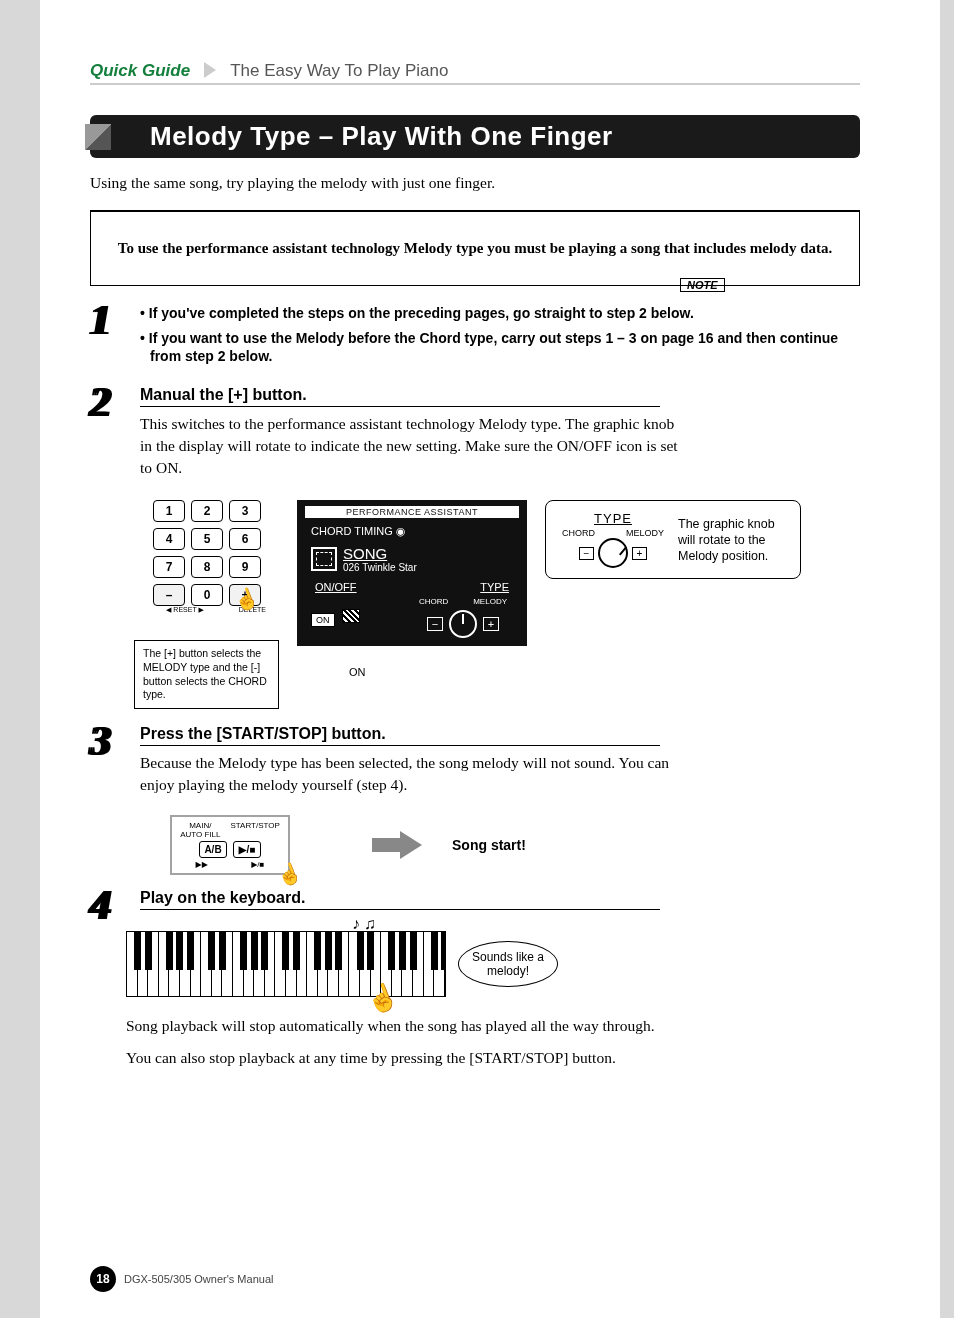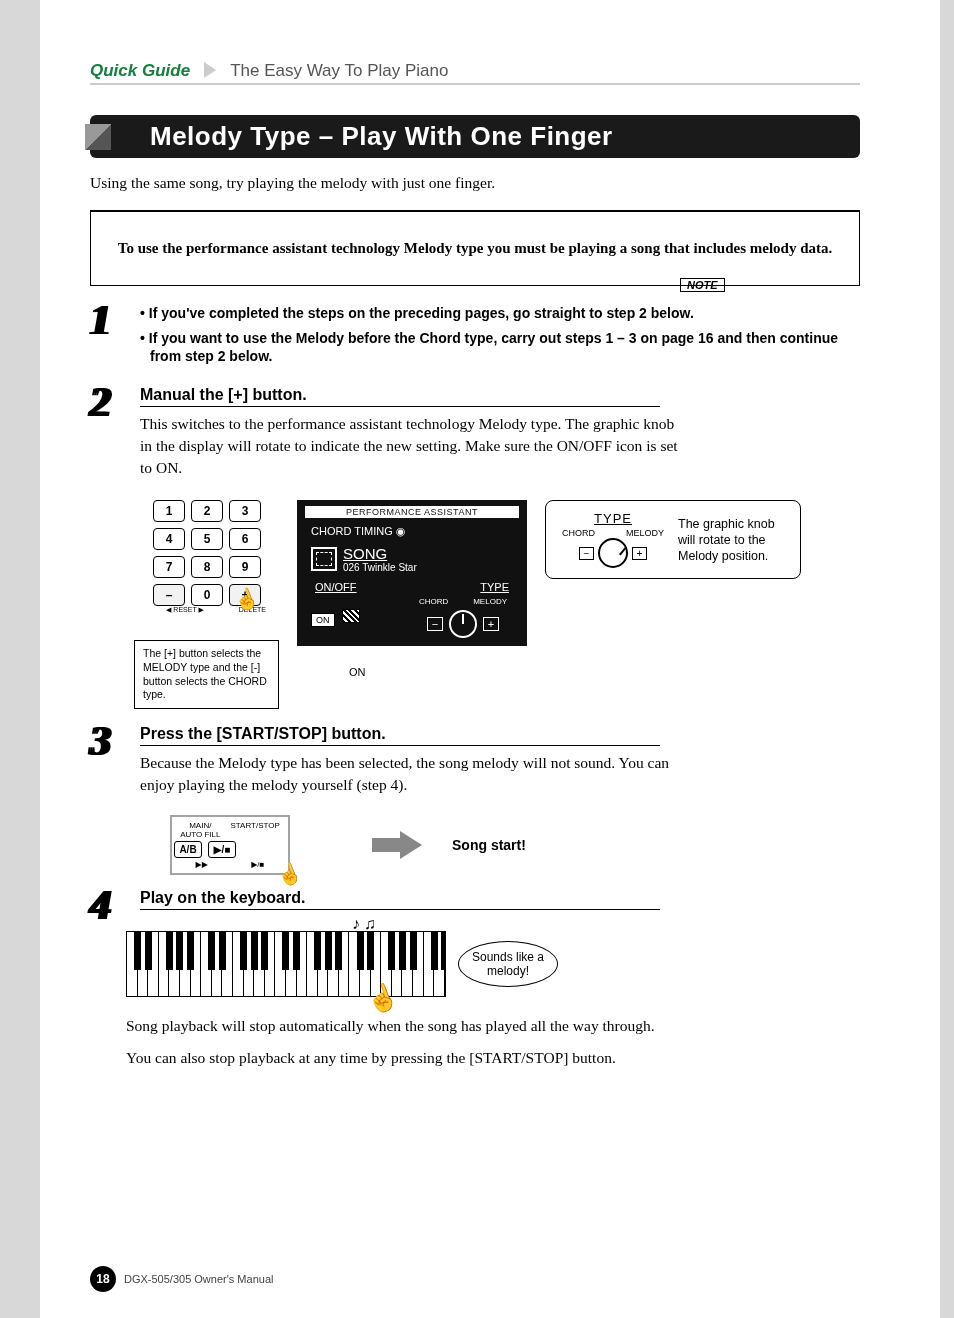--- a/index.html
+++ b/index.html
@@ -137,21 +137,21 @@
   .type-diag .trow{display:flex;justify-content:space-between;font-size:9px;padding:2px 4px 0;}
   .type-knobrow{display:flex;justify-content:center;align-items:center;gap:4px;}
   .bk{border:1.5px solid #000;width:15px;height:13px;display:flex;align-items:center;justify-content:center;font-size:10px;}
   .knob2{width:30px;height:30px;border-radius:50%;border:2.5px solid #000;position:relative;}
   .knob2::after{content:"";position:absolute;right:2px;top:6px;width:2px;height:10px;background:#000;transform:rotate(40deg);}
   .type-text{font-size:12.5px;line-height:1.3;width:108px;}
 
   .btn-illus { display:flex; align-items:center; gap:30px; margin:10px 0 14px 80px;}
   .abx { border:2px solid #a3a3a3; text-align:center; font:10px Arial; padding:4px 2px; position:relative;}
   .abx .labels{display:flex;gap:10px;font-size:8px;justify-content:center;}
-  .abx .btnrow{display:flex;gap:6px;margin-top:2px;}
+  .abx .btnrow{display:flex;gap:6px;justify-content:center;margin-top:2px;}
   .btnk{border:1.5px solid #000;border-radius:3px;padding:2px 4px;font:bold 10px Arial;min-width:28px;}
   .abx .sub{font-size:8px;display:flex;justify-content:space-around;padding-top:2px;}
   .arrow-rt {
     width:0;height:0;border-top:14px solid transparent;border-bottom:14px solid transparent;
     border-left:22px solid #888; position:relative;
   }
   .arrow-rt::before{content:"";position:absolute;left:-50px;top:-7px;width:30px;height:14px;background:#888;}
   .songstart{font:bold 14px Arial;}
 
   .keyboard-row{display:flex;align-items:center;gap:12px;margin:8px 0 18px 36px;}

